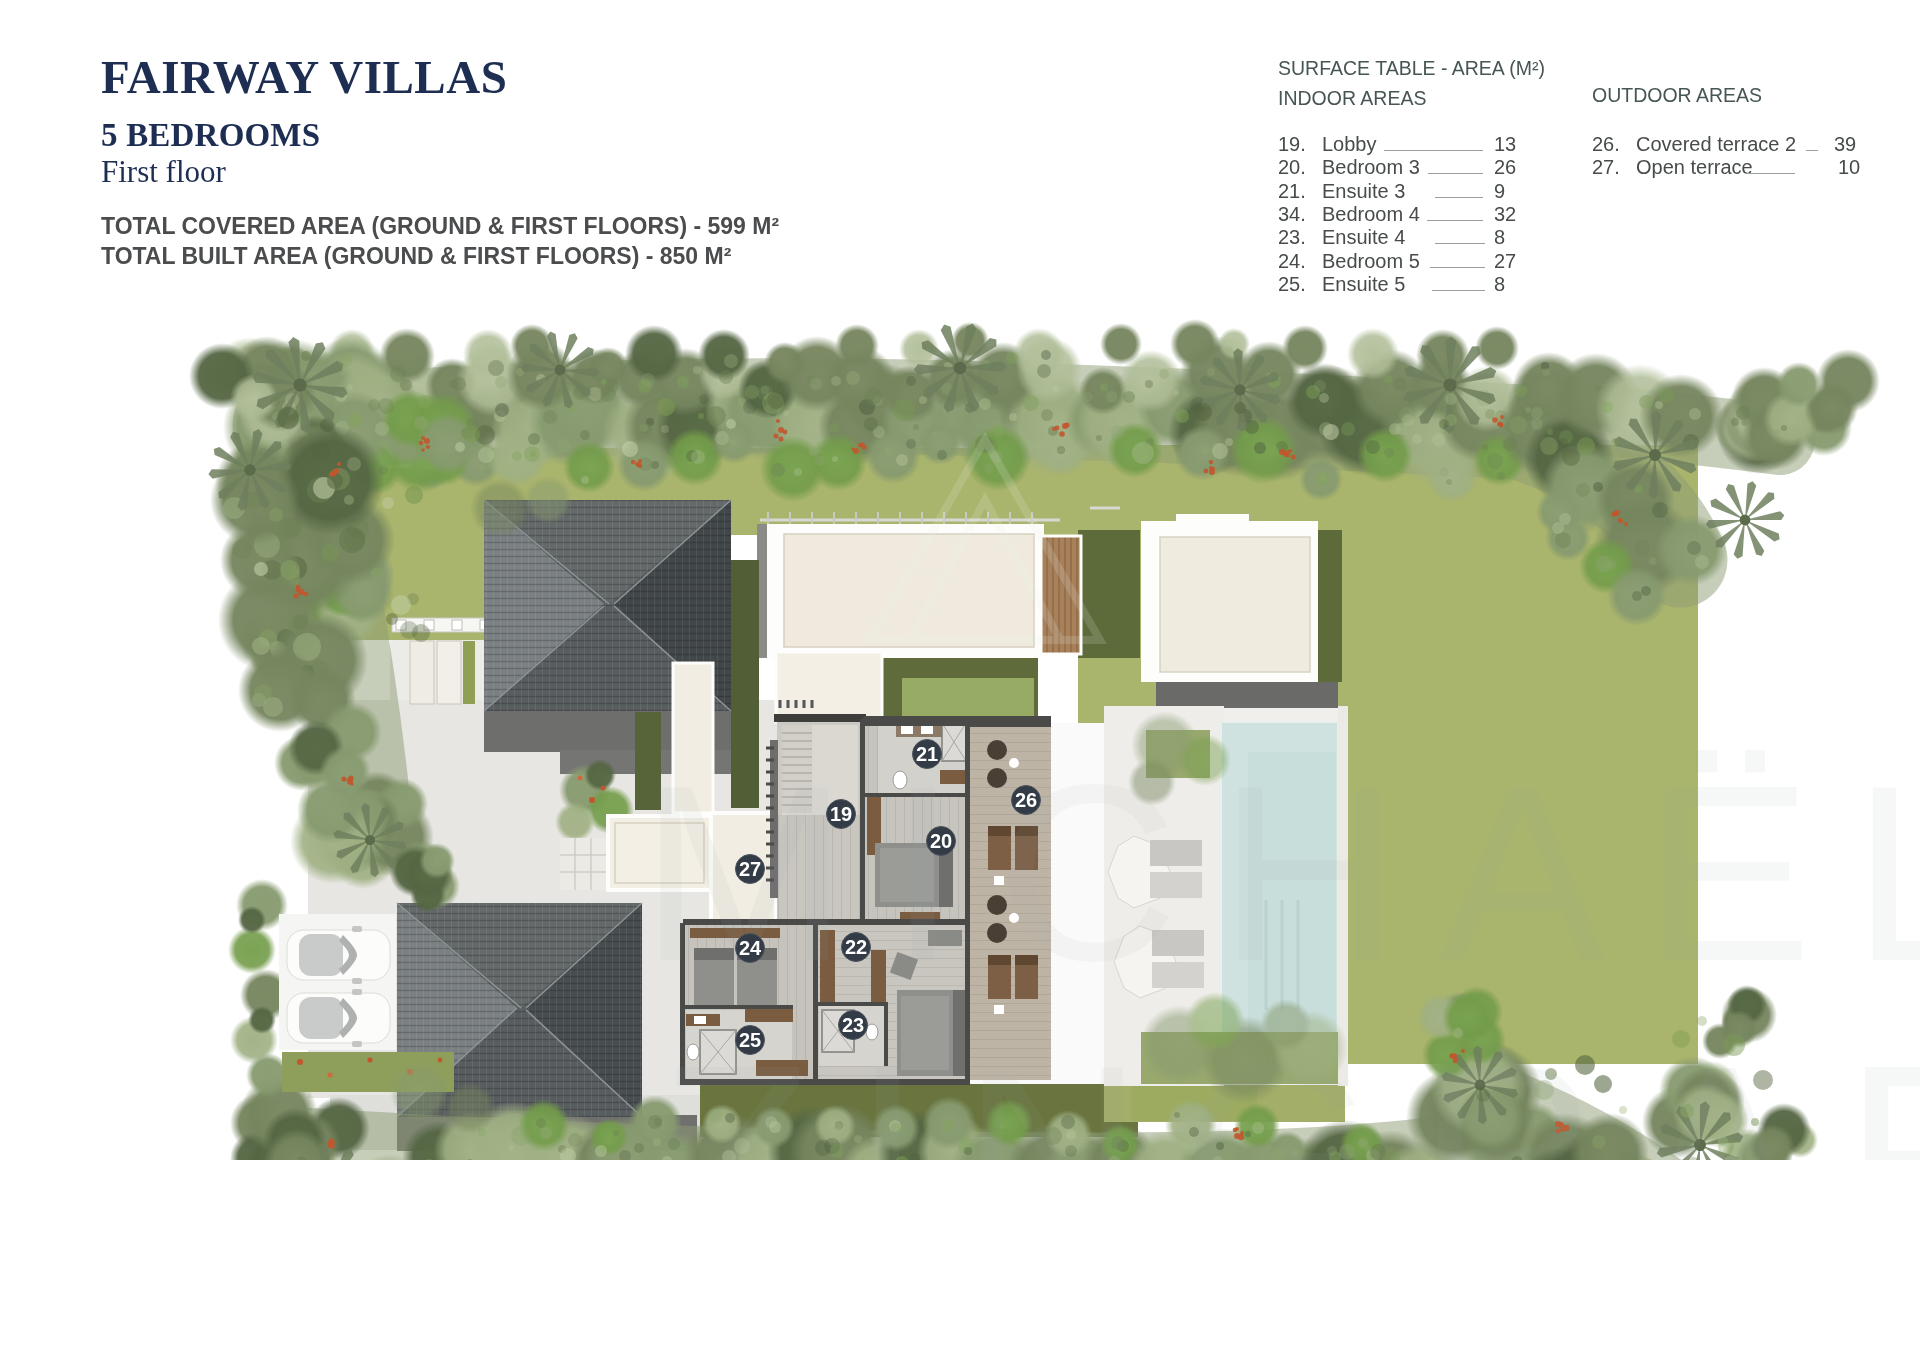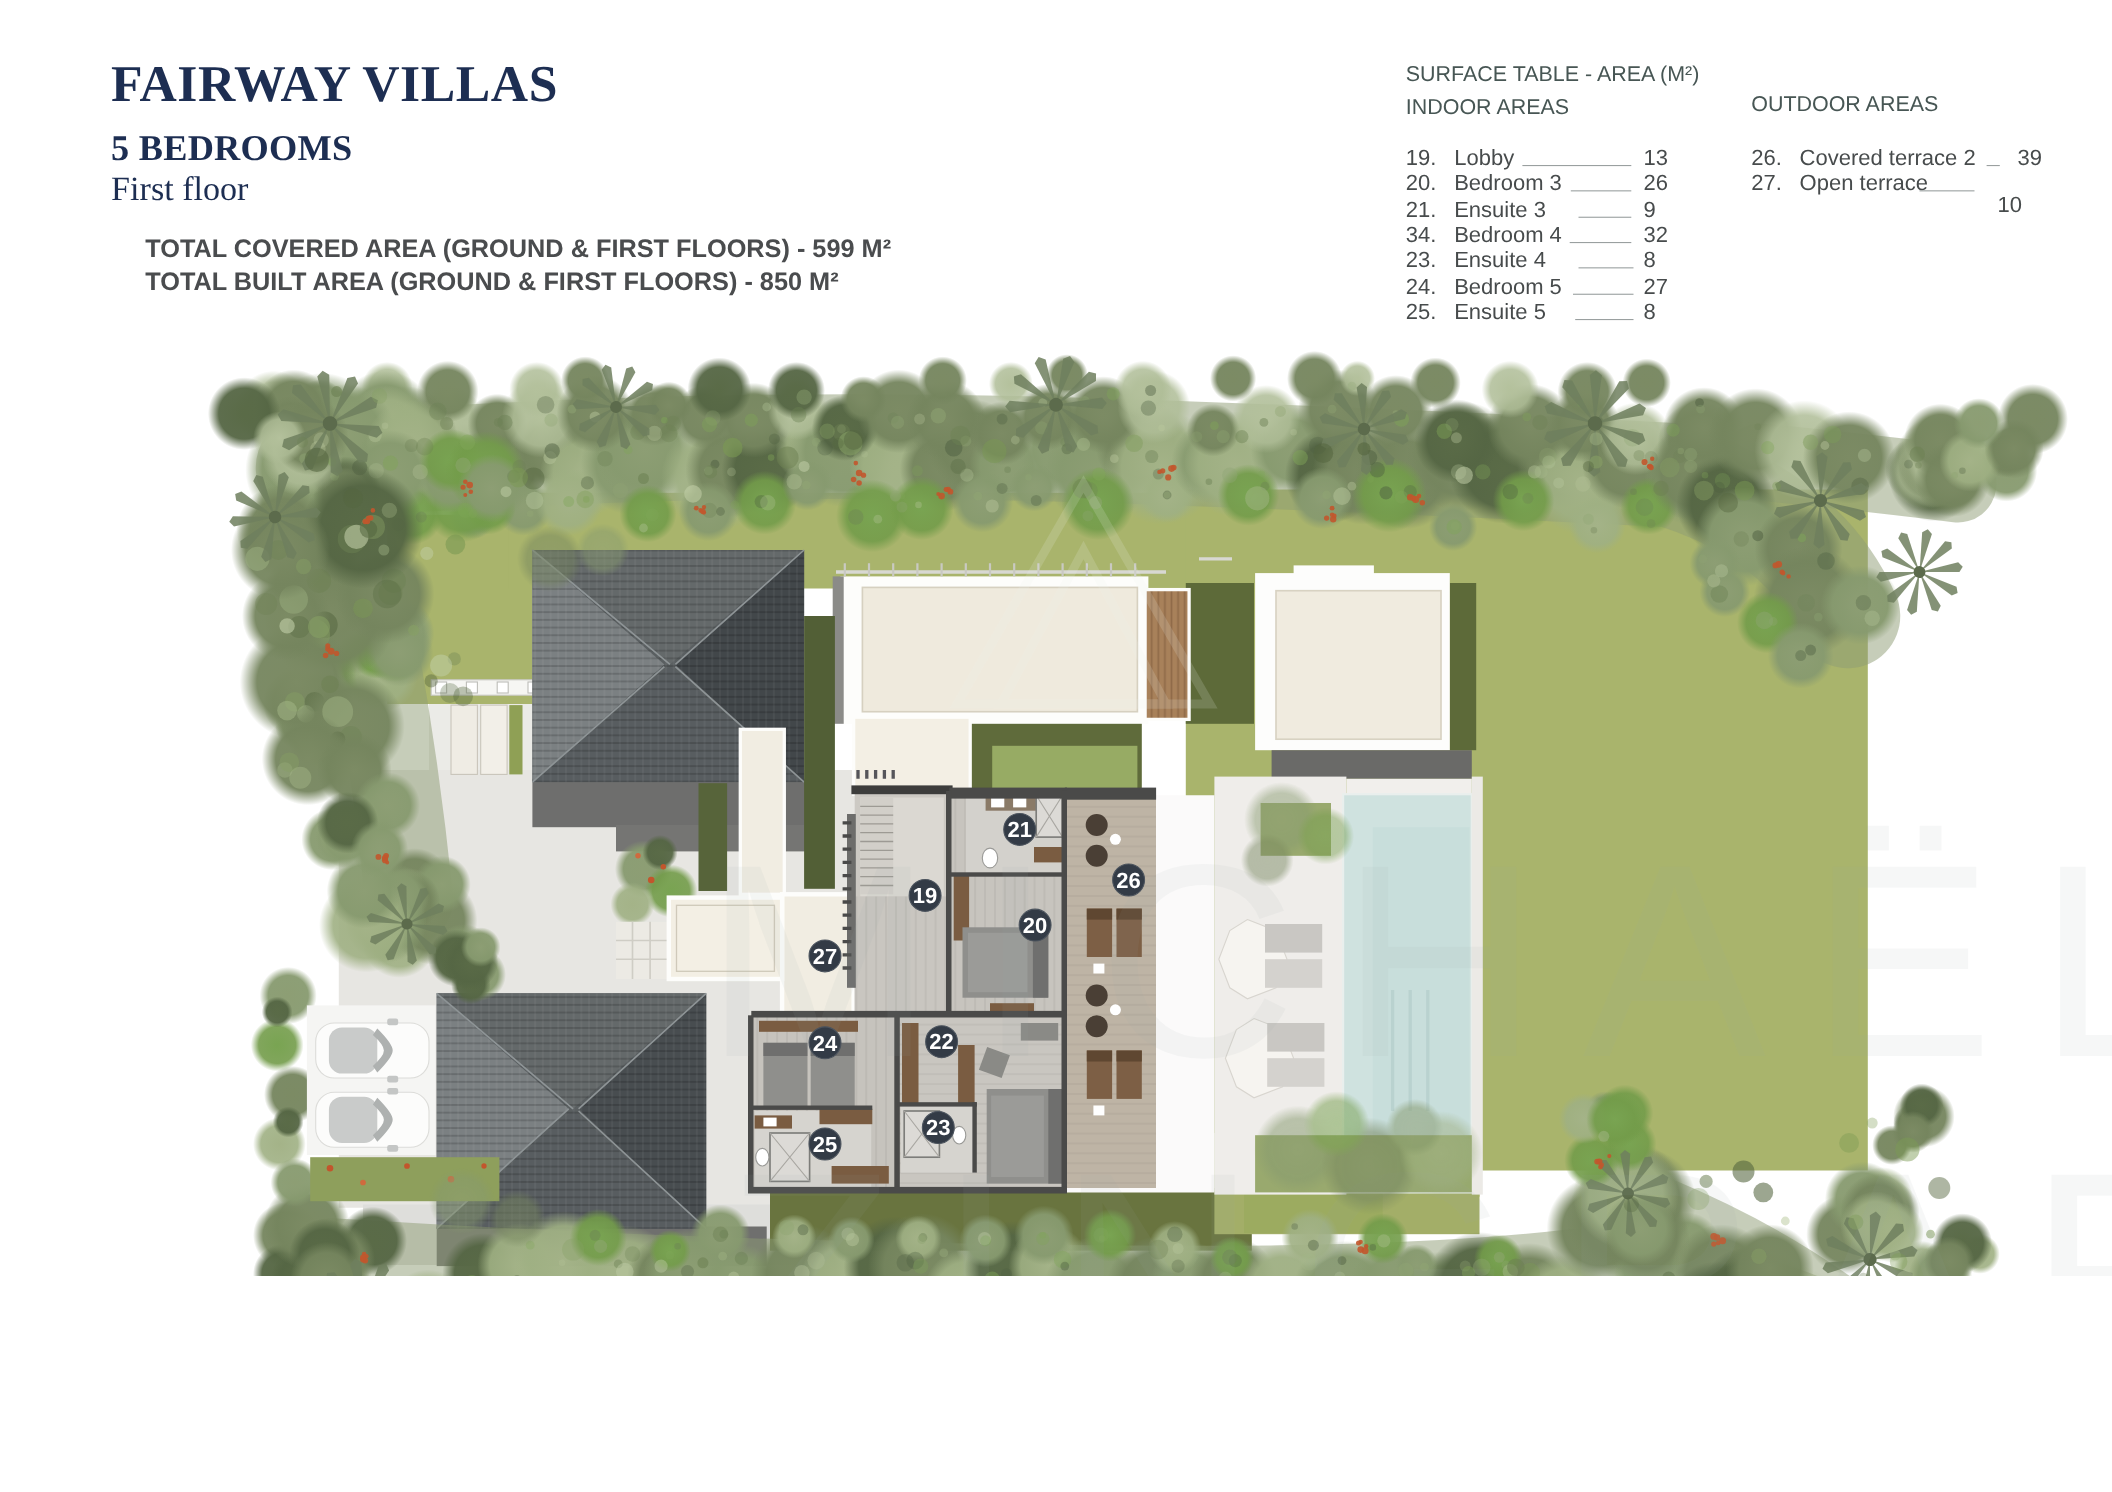--- a/index.html
+++ b/index.html
@@ -2,21 +2,21 @@
 <html><head>
 <meta charset="utf-8">
 <style>
   html,body{margin:0;padding:0;background:#ffffff;}
   #page{position:relative;width:1920px;height:1160px;overflow:hidden;background:#ffffff;
         font-family:"Liberation Sans", sans-serif;}
   .serif{font-family:"Liberation Serif", serif;color:#1d2e52;}
   #title{position:absolute;left:101px;top:50px;font-size:47px;font-weight:bold;letter-spacing:0.5px;}
   #sub1{position:absolute;left:101px;top:117px;font-size:33px;font-weight:bold;letter-spacing:0.2px;}
   #sub2{position:absolute;left:101px;top:154px;font-size:31px;font-weight:bold;}
-  .areahdr{position:absolute;left:101px;color:#4a4c4e;font-size:23px;font-weight:bold;margin-left:31px;}
+  .areahdr{position:absolute;left:101px;color:#4a4c4e;font-size:23px;font-weight:bold;}
   #tbl{position:absolute;left:1278px;top:57px;color:#475654;font-size:19.5px;}
   #tbl .h{margin-bottom:7px;}
   .row{position:absolute;white-space:nowrap;color:#474b4c;font-size:20px;}
   .row .num{position:absolute;left:0;}
   .row .lbl{position:absolute;left:44px;}
   .row .val{position:absolute;text-align:right;}
   .ln{position:absolute;border-bottom:1.5px solid #9aa0a0;height:1px;}
   #note{position:absolute;left:1165px;top:1300px;font-size:13.5px;color:#4b4f50;white-space:nowrap;letter-spacing:-0.2px;transform-origin:left top;transform:scaleX(0.845);}
   svg{position:absolute;left:0;top:0;}
 </style>
@@ -89,21 +89,21 @@
   <div id="outdoorlist">
     <div class="row" style="left:1592px;top:133px;">
         <span class="num">26.</span>
         <span class="lbl">Covered terrace 2</span>
         <span class="val" style="left:242px;">39</span>
       </div>
     <div class="ln" style="left:1806px;top:149px;width:12px;"></div>
     <div class="row" style="left:1592px;top:156px;">
         <span class="num">27.</span>
         <span class="lbl">Open terrace</span>
-        <span class="val" style="left:224px;margin-top:20px;">10</span>
+        <span class="val" style="left:246px;">10</span>
       </div>
     <div class="ln" style="left:1745px;top:172px;width:50px;"></div>
   </div>
 
   <div id="note"><b>Note:</b> For the purpose of this document, the floorplans surface areas have been rounded to the nearest m².</div>
 
   <svg id="plan" width="1920" height="1356" viewBox="0 0 1920 1356">
   <defs>
     <radialGradient id="tg1" cx="50%" cy="50%" r="50%">
       <stop offset="0%" stop-color="#7c8b64"></stop>

